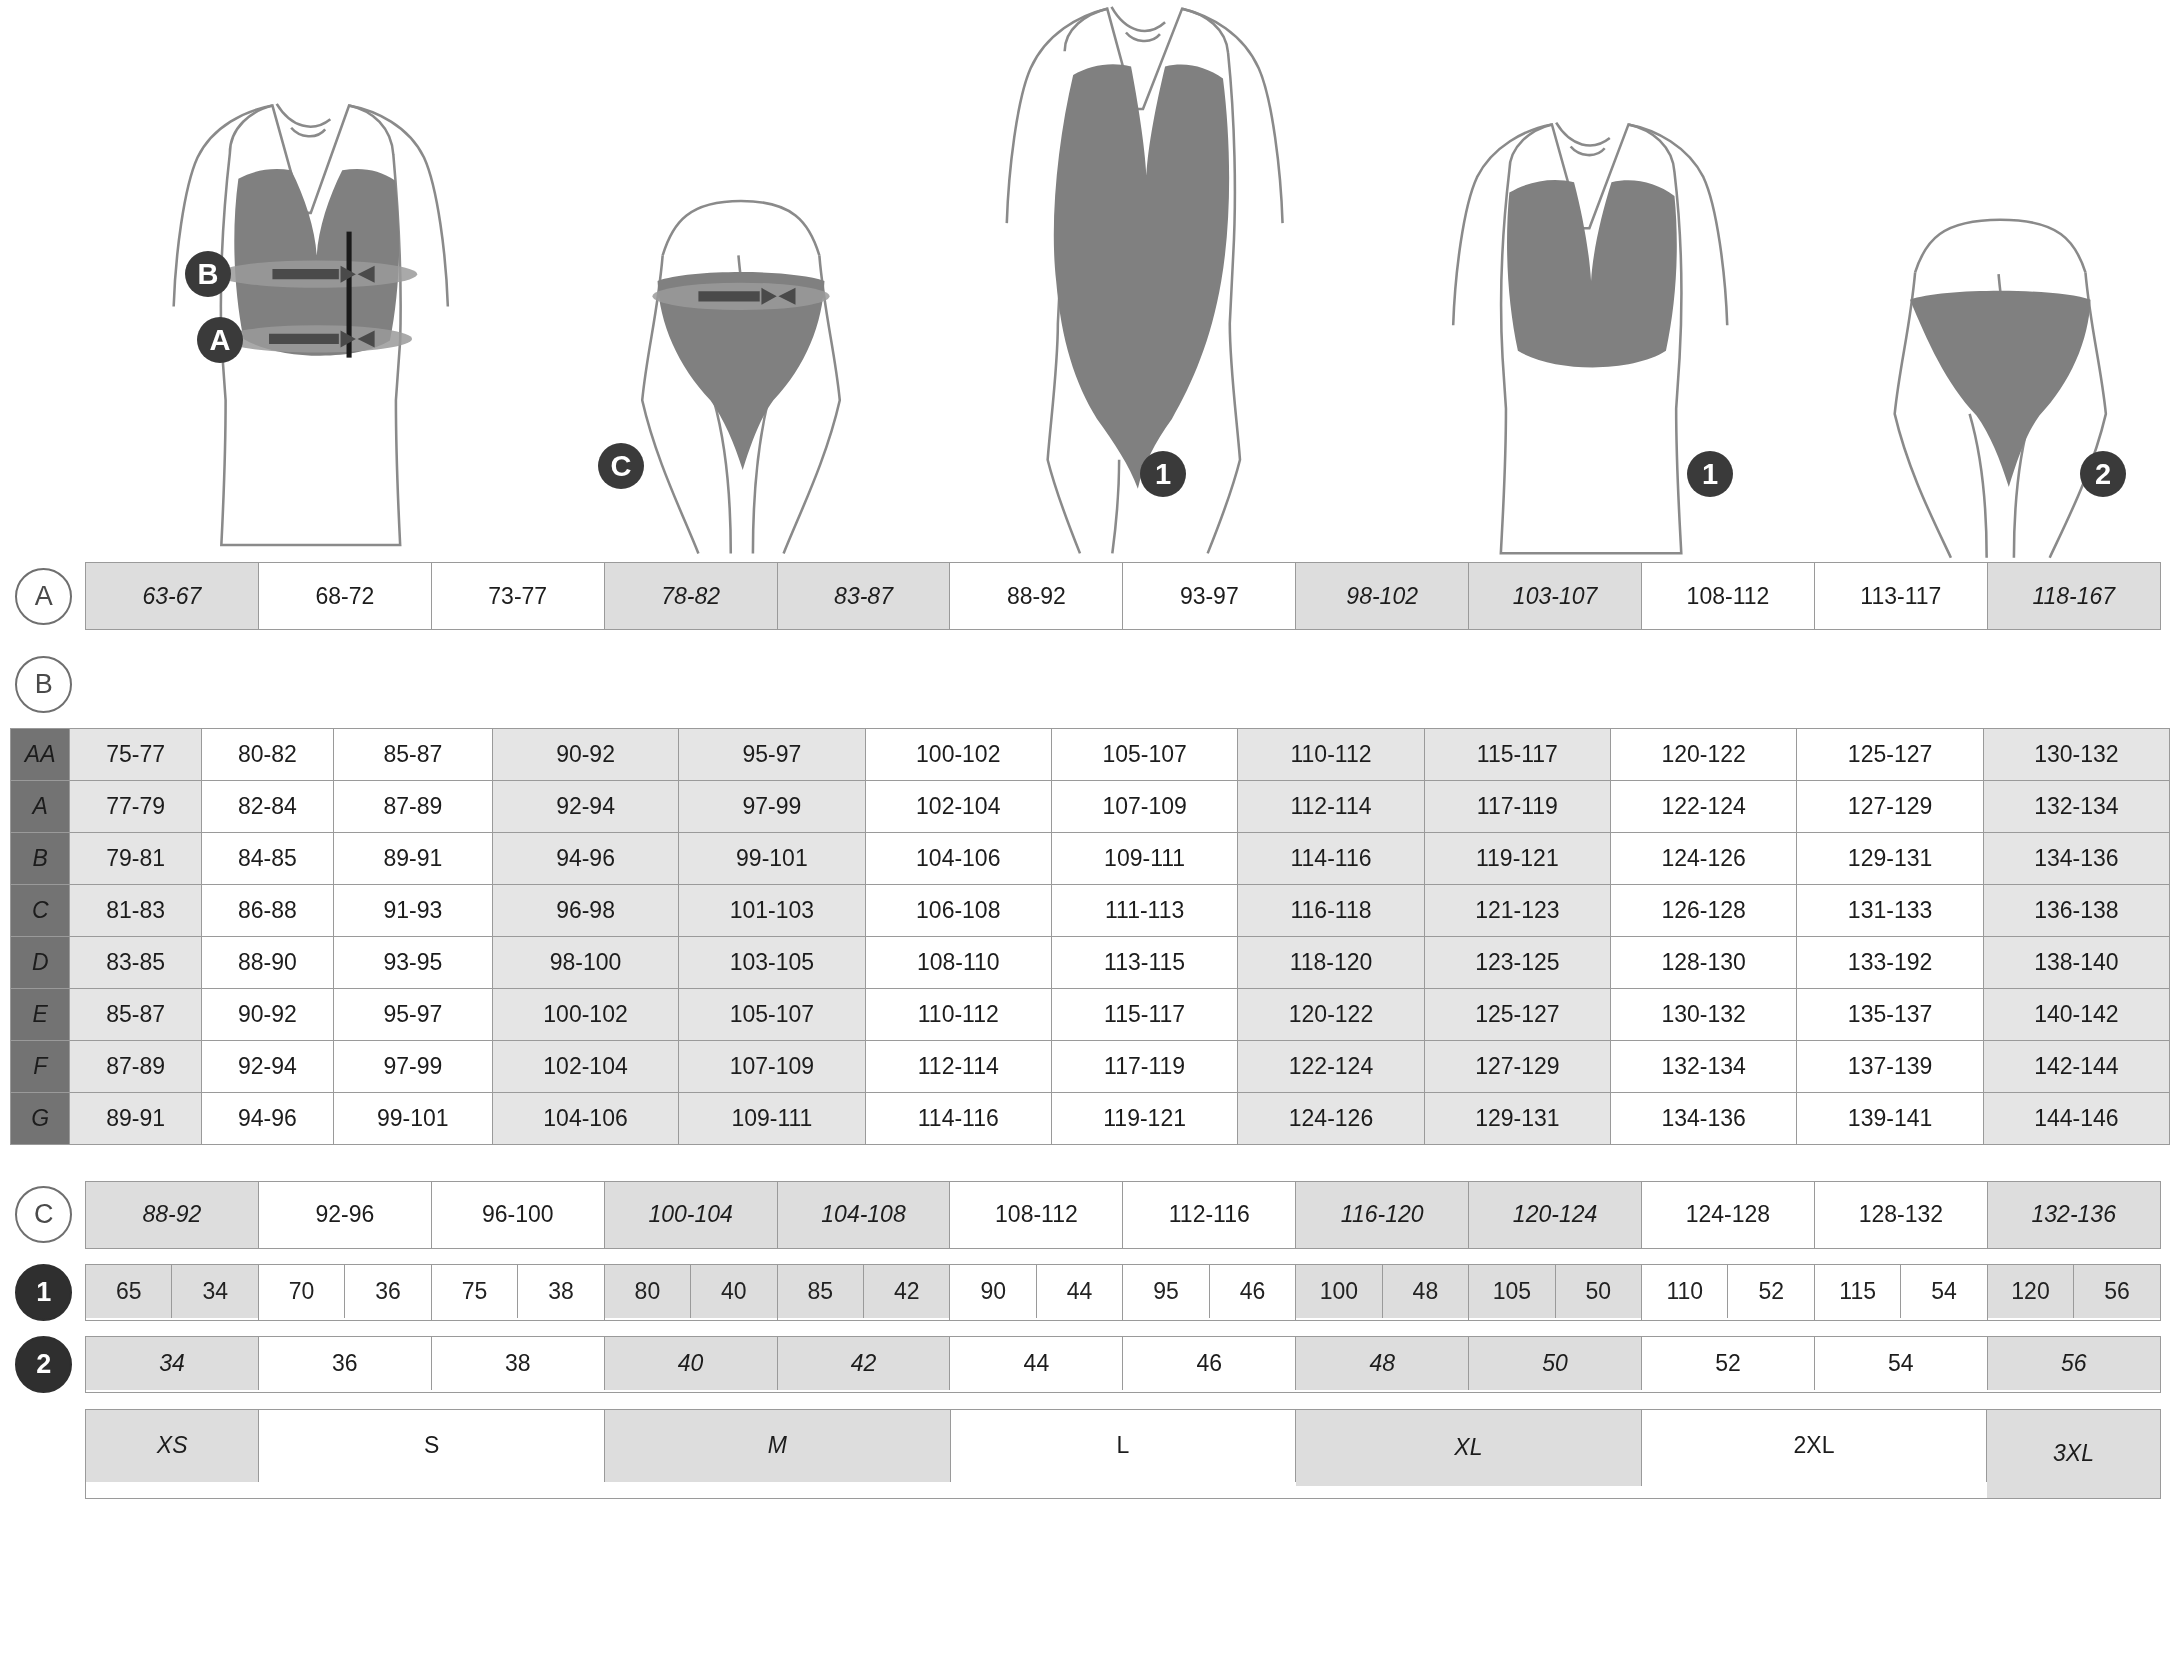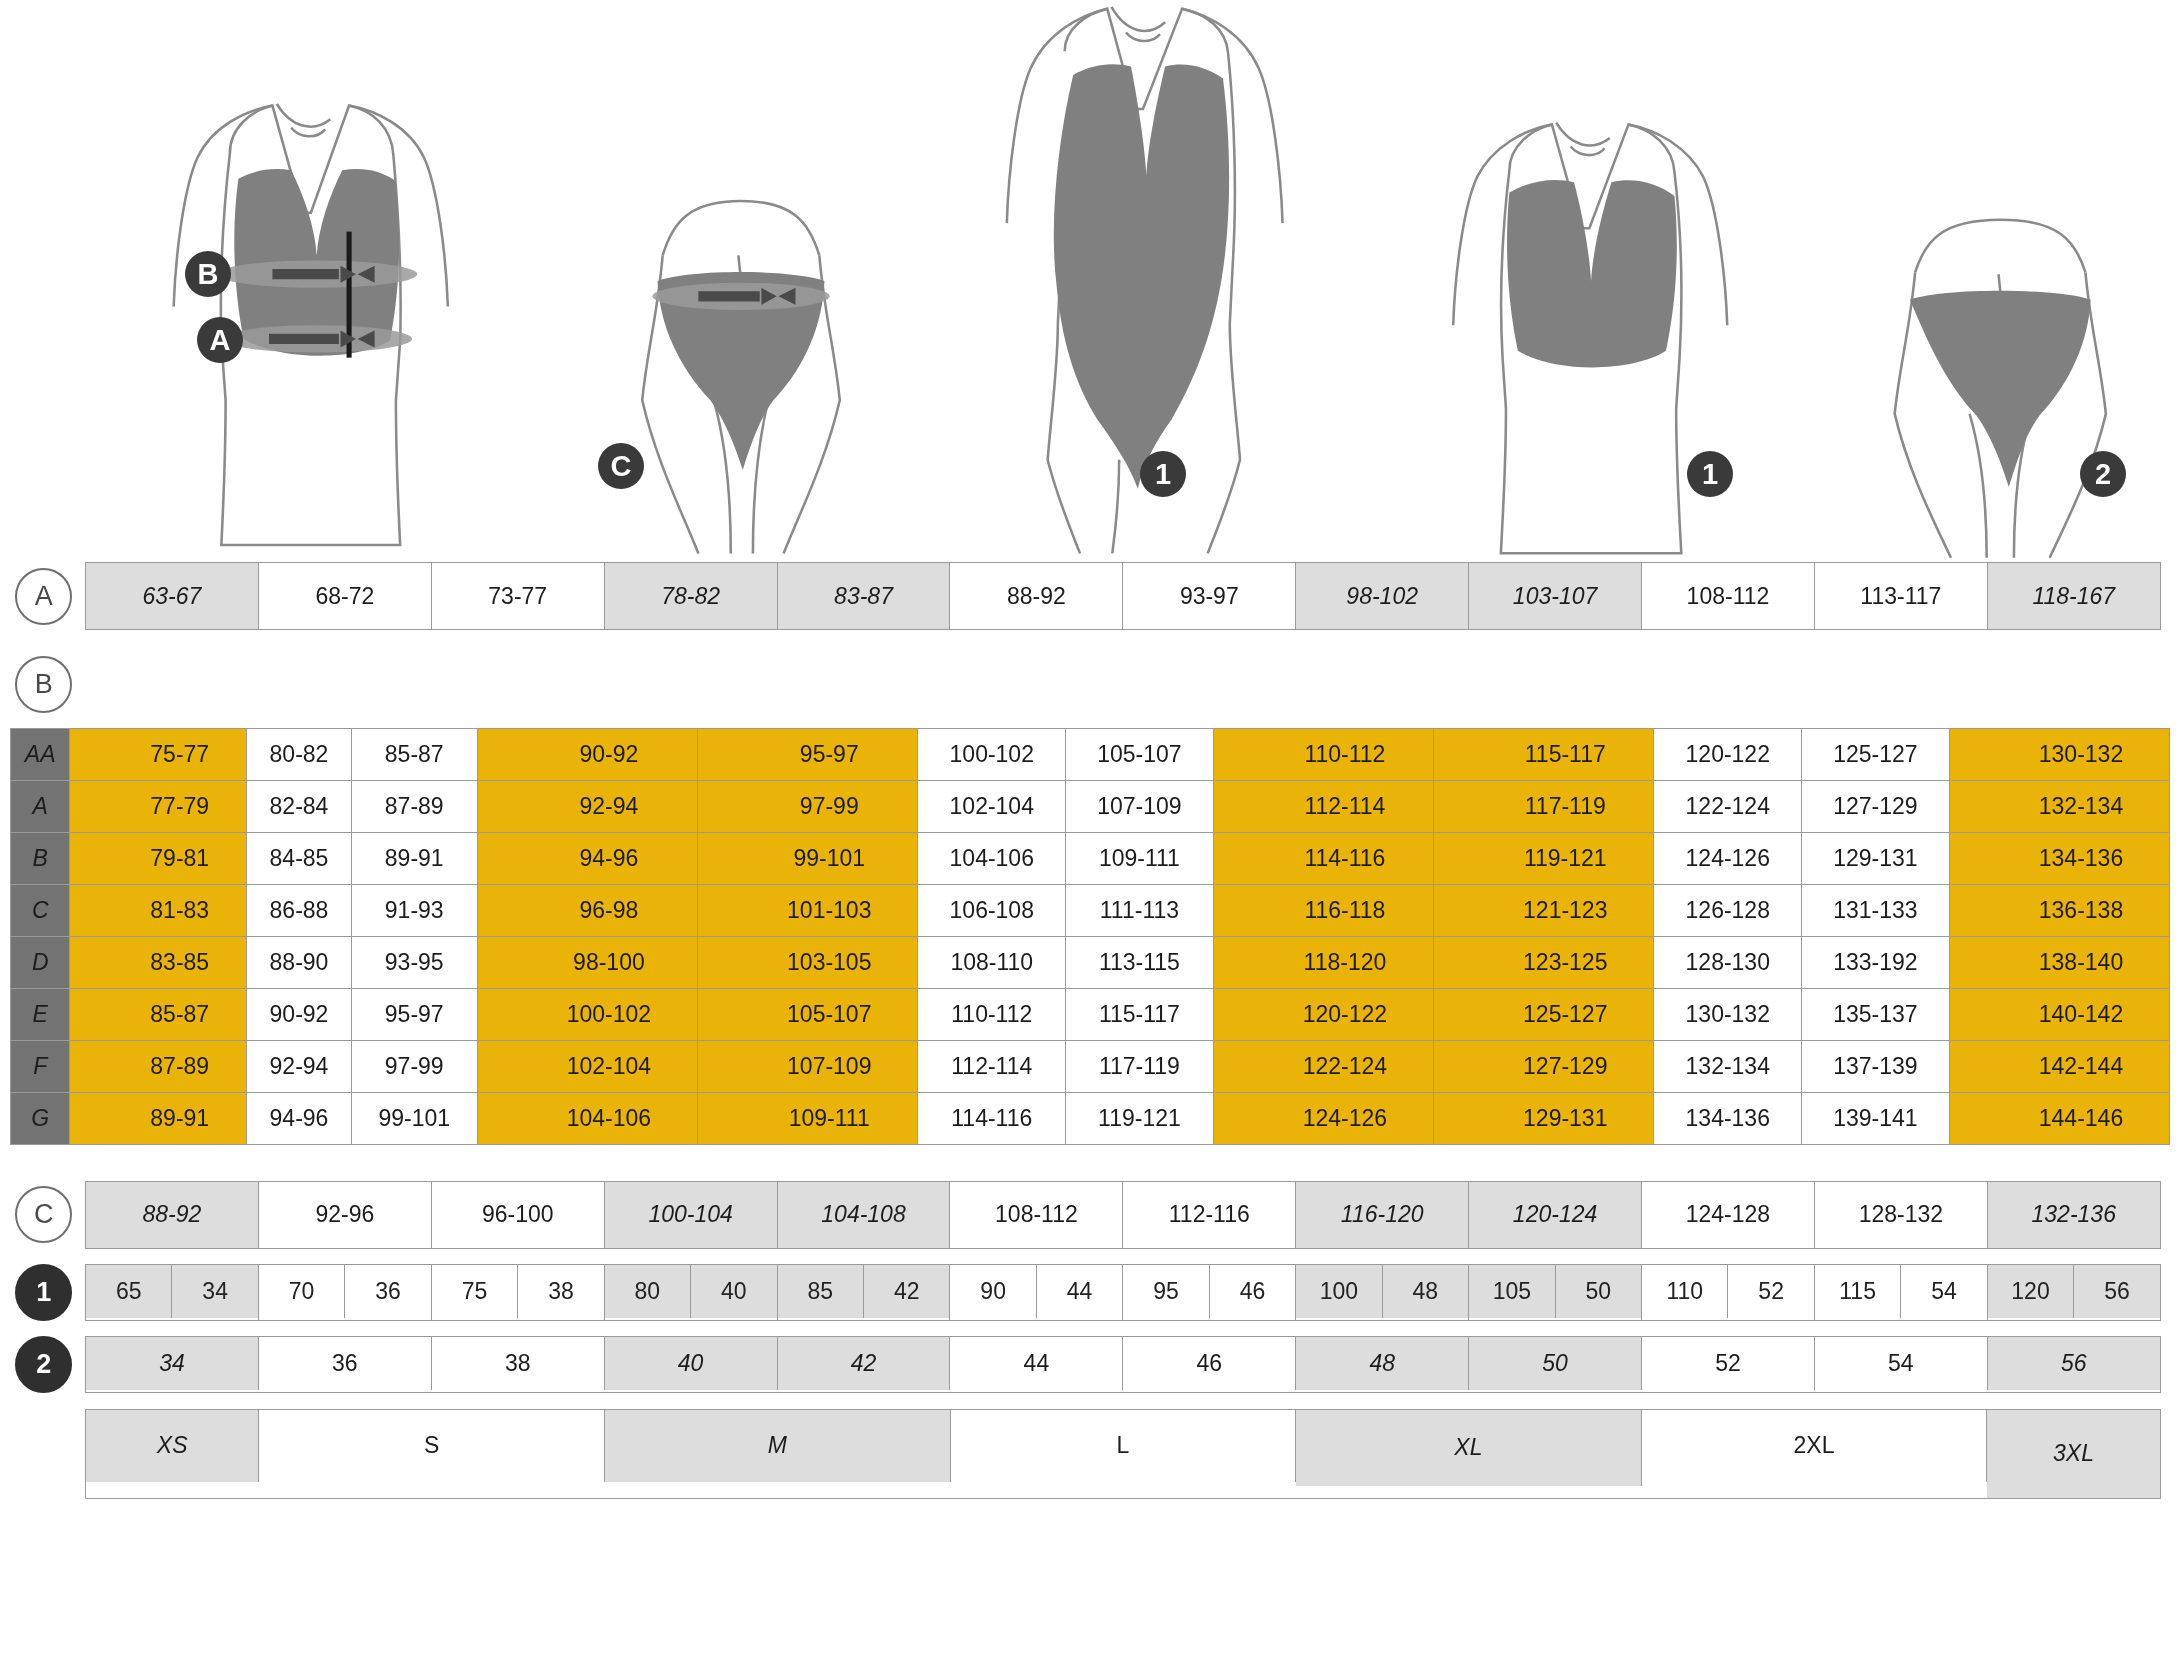--- a/index.html
+++ b/index.html
@@ -115,21 +115,21 @@
     font-size: 23px;
     color: #1c1c1c;
     background: #fff;
   }
   .gridtable td.cuplabel {
     width: 56px;
     background: #737373;
     font-size: 23px;
     font-style: italic;
   }
-  .gridtable td.sh { background: #eab308; padding-left: 44px; }
+  .gridtable td.sh { background: #e5e5e5; }
 
   
   .cells.dual .pair {
     flex: 1;
     display: flex;
     border-right: 0.9px solid #9a9a9a;
   }
   .cells.dual .pair:last-child { border-right: none; }
   .cells.dual .pair .half {
     flex: 1;
@@ -454,21 +454,21 @@
       <div class="cell sh">132-136</div>
     </div>
   </div>
 
   <div class="spacer-18"></div>
 
   <div class="rowblock">
     <div class="rowlabel">
       <div class="circ filled">1</div>
     </div>
-    <div class="cells dual" style="margin-right:20.4px;justify-content:center;">
+    <div class="cells dual" style="margin-right:20.4px;">
       <div class="pair">
         <div class="half sh divider">65</div>
         <div class="half sh">34</div>
       </div>
       <div class="pair">
         <div class="half divider">70</div>
         <div class="half">36</div>
       </div>
       <div class="pair">
         <div class="half divider">75</div>

